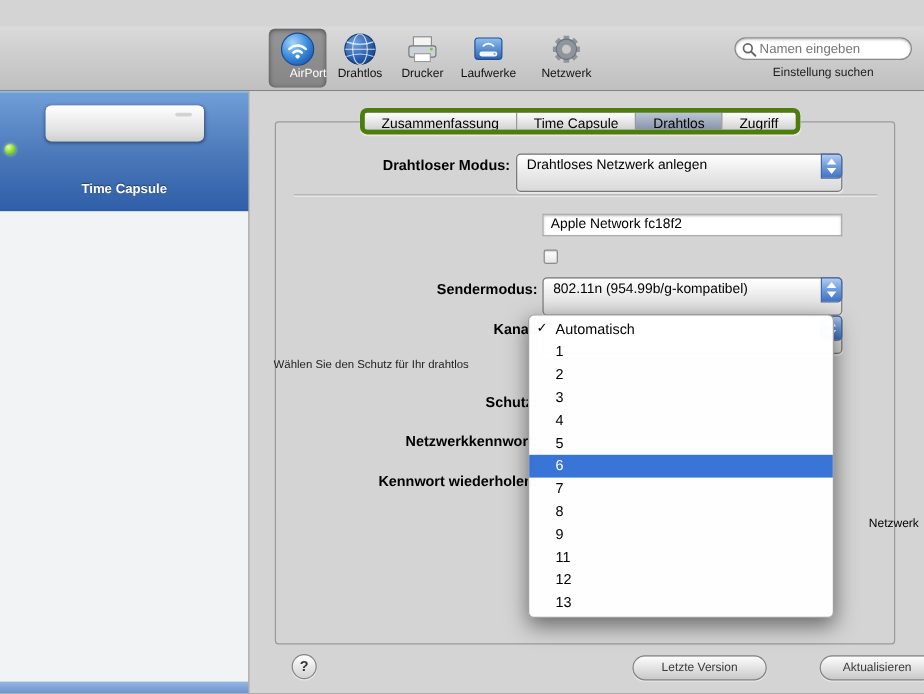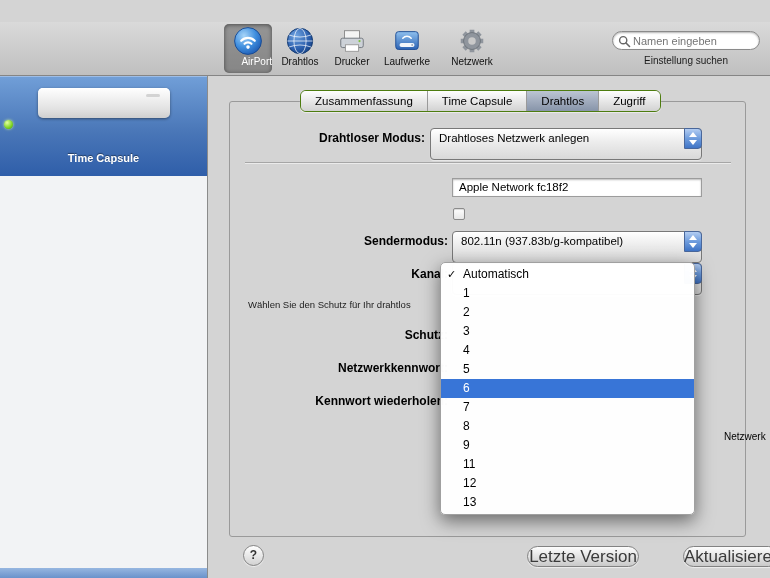--- a/index.html
+++ b/index.html
@@ -85,21 +85,21 @@
   }
   
   .main { position:absolute; left:208px; top:76px; width:562px; height:502px; background:#d4d4d4; }
   .content-box {
     position:absolute; left:229px; top:101px; width:517px; height:436px;
     border:1px solid #9a9a9a; border-radius:3px;
   }
   
   .tabs {
     position:absolute; left:300px; top:90px; height:22px; display:flex; z-index:5;
-    border:1px solid #4d7c0f; border-radius:6px; overflow:hidden;
+    border:4px solid #4d7c0f; border-radius:6px; overflow:hidden;
     box-shadow:0 1px 1px rgba(255,255,255,.55);
     background:#d2d2d2;
   }
   .tab {
     padding:0 14px; line-height:20px; font-size:11.5px; color:#000; white-space:nowrap;
     background:linear-gradient(#fefefe,#d2d2d2); border-left:1px solid #9a9a9a; cursor:default;
   }
   .tab:first-child { border-left:none; }
   .tab.sel { background:linear-gradient(#bcc5d3,#8794a9); }
   
@@ -134,21 +134,21 @@
   }
   .sep { position:absolute; left:245px; top:162px; width:486px; height:2px;
          border-top:1px solid #a6a6a6; border-bottom:1px solid #ebebeb; }
   .checkbox {
     position:absolute; left:453px; top:208px; width:12px; height:12px;
     background:linear-gradient(#fff,#e7e7e7); border:1px solid #8b8b8b; border-radius:2px;
     box-shadow:inset 0 1px 1px rgba(0,0,0,.15);
   }
   .cb-label { position:absolute; left:470px; top:206px; font-size:11.5px; color:#000; white-space:nowrap; }
   .hint {
-    position:absolute; left:248px; top:299px; width:204px; overflow:hidden;
+    position:absolute; left:228px; top:299px; width:204px; overflow:hidden;
     font-size:9.5px; color:#222; white-space:nowrap;
   }
   .fragment-right { position:absolute; left:698px; top:431px; font-size:10px; color:#000;padding-left:26px; }
   
   .menu {
     position:absolute; left:440px; top:262px; width:255px; z-index:60;
     background:rgba(255,255,255,.98); border:1px solid #a0a0a0; border-radius:5px;
     box-shadow:0 6px 18px rgba(0,0,0,.5); padding:2px 0;
   }
   .mitem { position:relative; height:19px; line-height:19px; padding-left:22px;
@@ -159,21 +159,21 @@
   .help-btn {
     position:absolute; left:243px; top:545px; width:21px; height:21px; border-radius:50%;
     background:linear-gradient(#ffffff,#d2d2d2); border:1px solid #858585;
     text-align:center; line-height:19px; font-size:12px; font-weight:bold; color:#333;
     box-shadow:0 1px 1px rgba(255,255,255,.6); cursor:default;
   }
   .pill-btn {
     position:absolute; top:546px; height:21px; border-radius:11px;
     background:linear-gradient(#fdfdfd,#e6e6e6 45%,#c9c9c9);
     border:1px solid #828282; box-shadow:0 1px 1px rgba(255,255,255,.6);
-    font-size:17px; line-height:19px; text-align:center; color:#3a3a3a; cursor:default;
+    font-size:10px; line-height:19px; text-align:center; color:#3a3a3a; cursor:default;
   }
   #btn-revert { left:527px; width:112px; }
   #btn-update { left:683px; width:96px;  }
 </style>
 </head>
 <body>
 
 <div id="window">
 
 
@@ -305,21 +305,21 @@
   <div class="sep"></div>
 
   <div class="tfield" style="left:452px;top:178px;width:250px;">
     <span>Apple Network fc18f2</span>
   </div>
 
   <div class="checkbox"></div>
 
   <div class="flabel" style="top:234px;">Sendermodus:</div>
   <div class="popup" style="left:452px;top:231px;width:250px;">
-    <span>802.11n (937.83b/g-kompatibel)</span>
+    <span>802.11n (954.99b/g-kompatibel)</span>
     <span class="cap"></span>
   </div>
 
   <div class="flabel" style="top:267px;">Kanal:</div>
 
   <div class="popup" style="left:452px;top:263px;width:250px;z-index:10;">
     <span class="cap"></span>
   </div>
 
   <div class="hint">Wählen Sie den Schutz für Ihr drahtlos</div>

